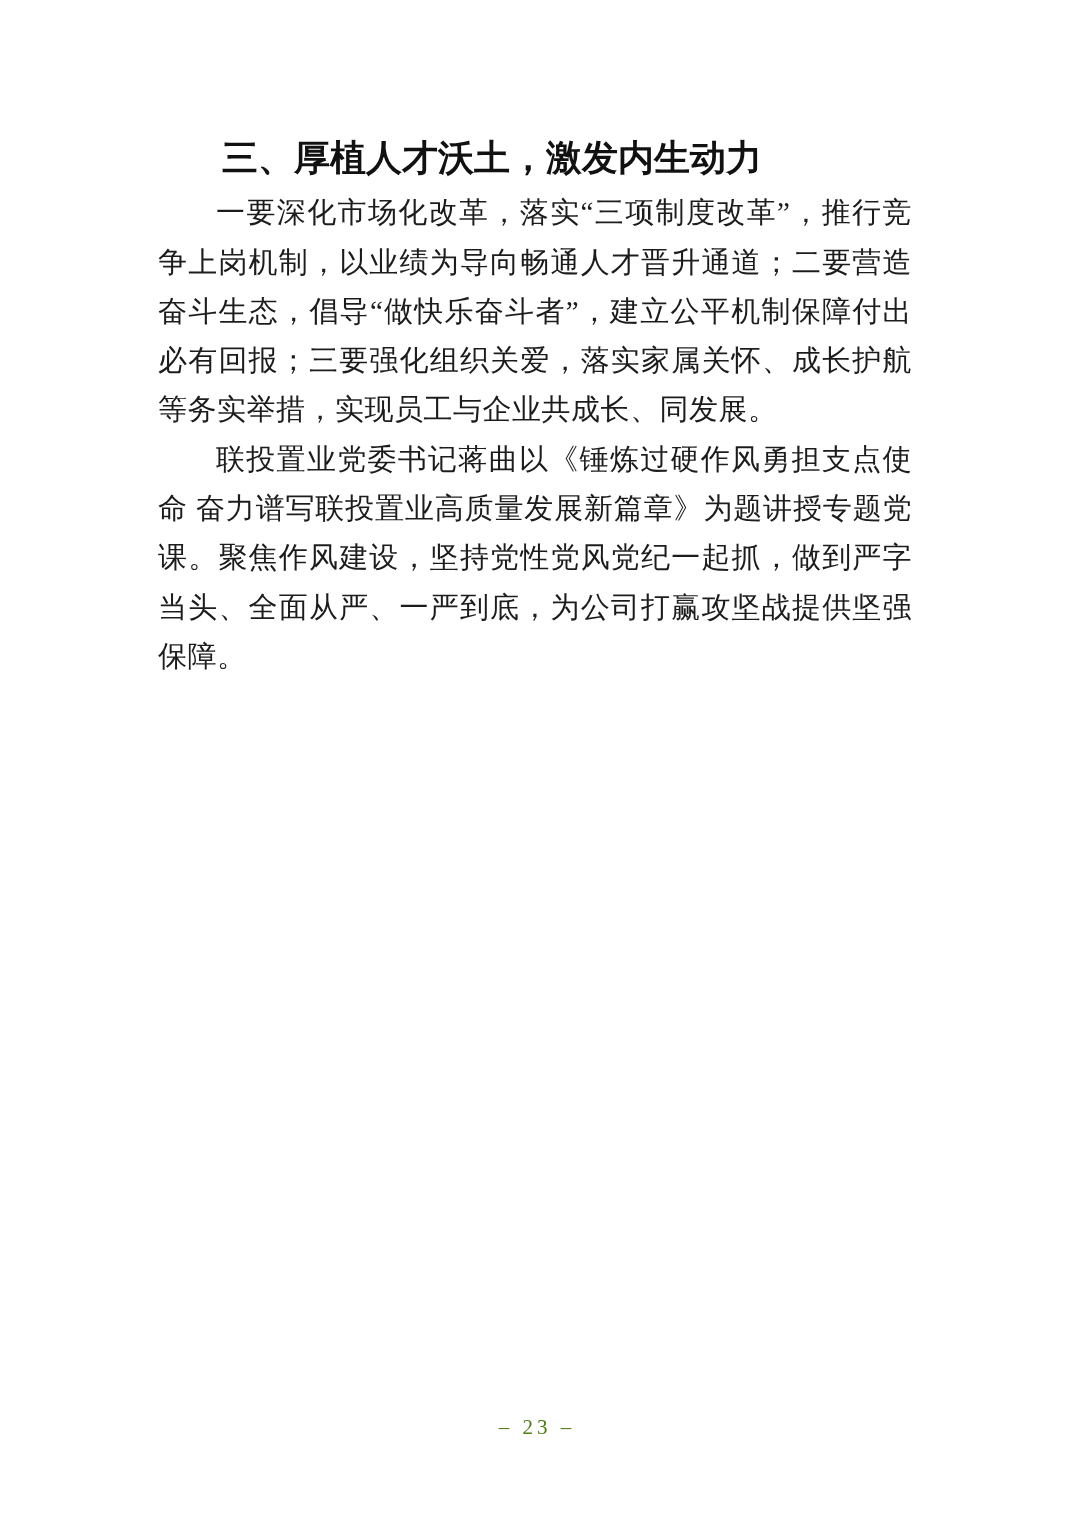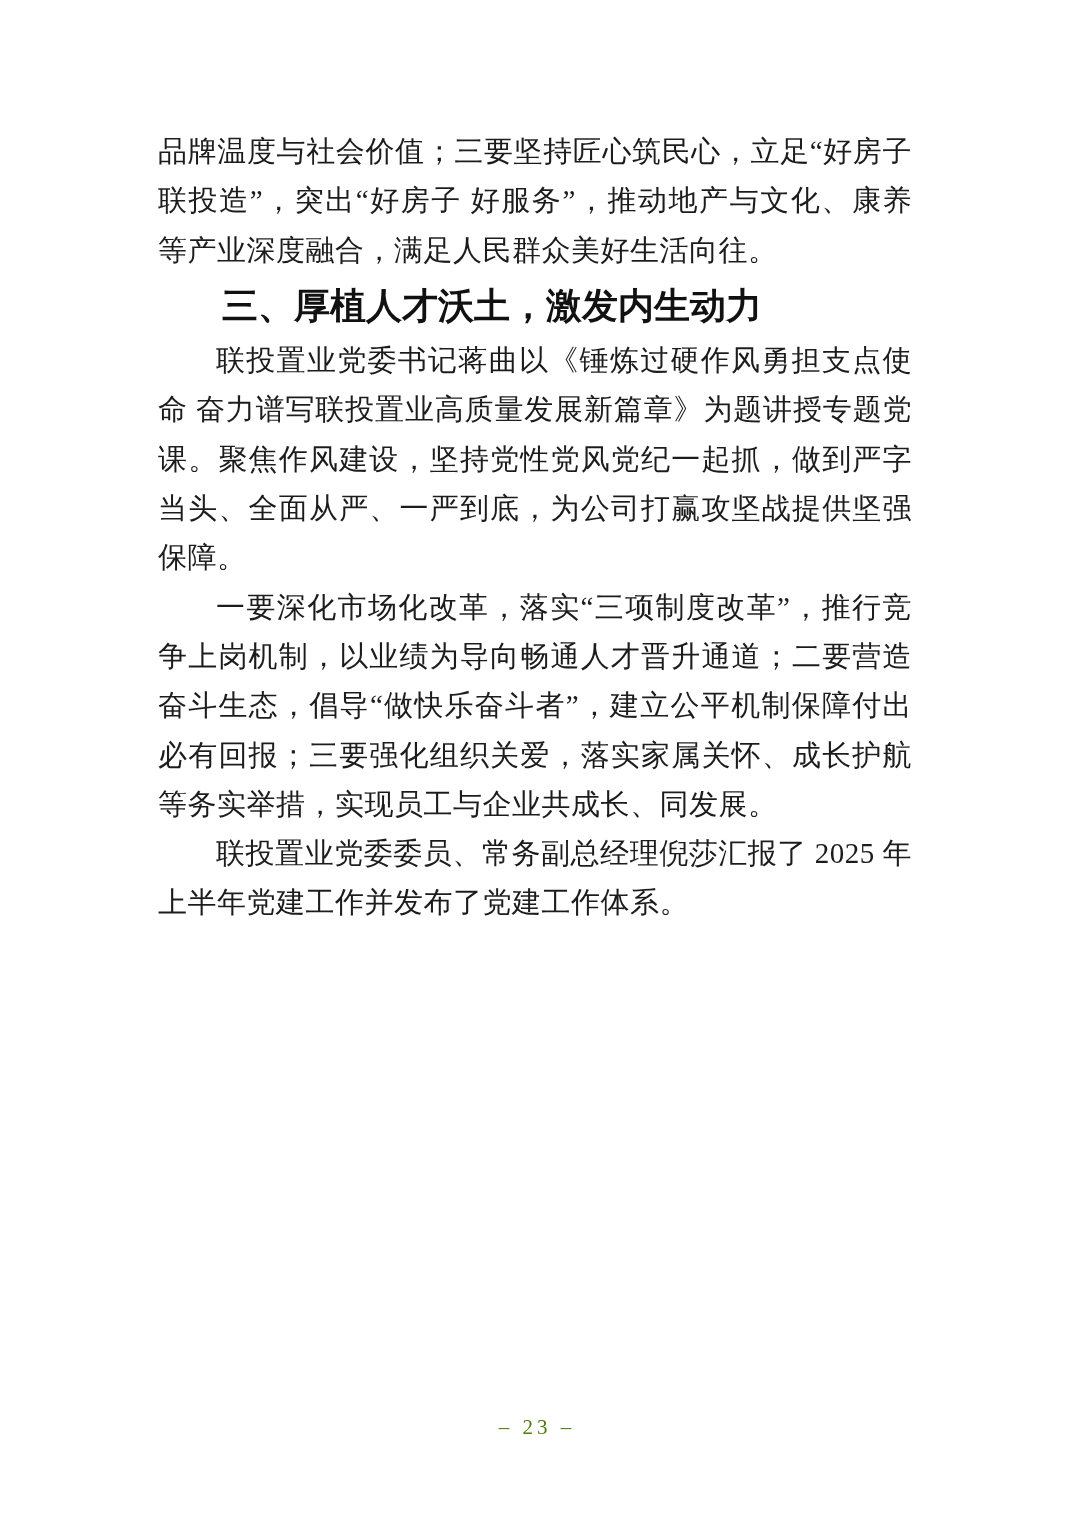--- a/index.html
+++ b/index.html
@@ -58,20 +58,18 @@
     line-height: 30px;
     color: #4d7c0f;
     letter-spacing: 4px;
   }
 </style>
 </head>
 <body>
 
 <div class="doc-page">
   <div class="doc-body">
-    <p class="par">品牌温度与社会价值；三要坚持匠心筑民心，立足“好房子联投造”，突出“好房子 好服务”，推动地产与文化、康养等产业深度融合，满足人民群众美好生活向往。</p>
     <h2 class="section-heading">三、厚植人才沃土，激发内生动力</h2>
+    <p class="par indent">一要深化市场化改革，落实“三项制度改革”，推行竞争上岗机制，以业绩为导向畅通人才晋升通道；二要营造奋斗生态，倡导“做快乐奋斗者”，建立公平机制保障付出必有回报；三要强化组织关爱，落实家属关怀、成长护航等务实举措，实现员工与企业共成长、同发展。</p>
     <p class="par indent">联投置业党委书记蒋曲以《锤炼过硬作风勇担支点使命 奋力谱写联投置业高质量发展新篇章》为题讲授专题党课。聚焦作风建设，坚持党性党风党纪一起抓，做到严字当头、全面从严、一严到底，为公司打赢攻坚战提供坚强保障。</p>
-    <p class="par indent">一要深化市场化改革，落实“三项制度改革”，推行竞争上岗机制，以业绩为导向畅通人才晋升通道；二要营造奋斗生态，倡导“做快乐奋斗者”，建立公平机制保障付出必有回报；三要强化组织关爱，落实家属关怀、成长护航等务实举措，实现员工与企业共成长、同发展。</p>
-    <p class="par indent">联投置业党委委员、常务副总经理倪莎汇报了 2025 年上半年党建工作并发布了党建工作体系。</p>
   </div>
   <div class="page-footer">– 23 –</div>
 </div>
 
 </body></html>

